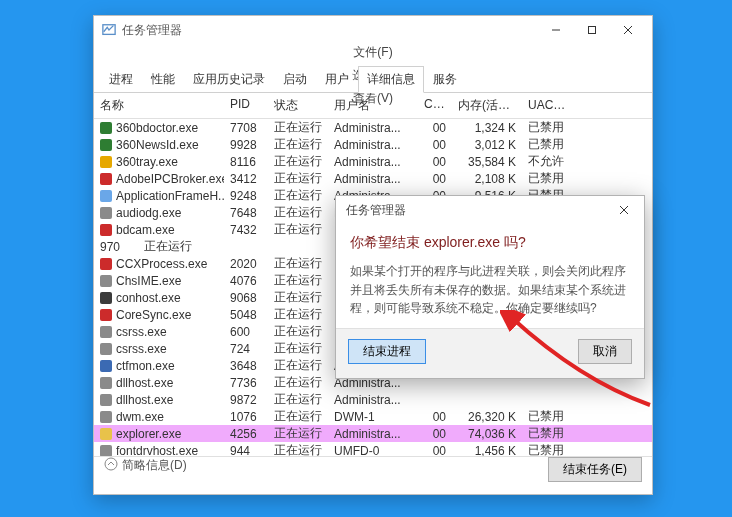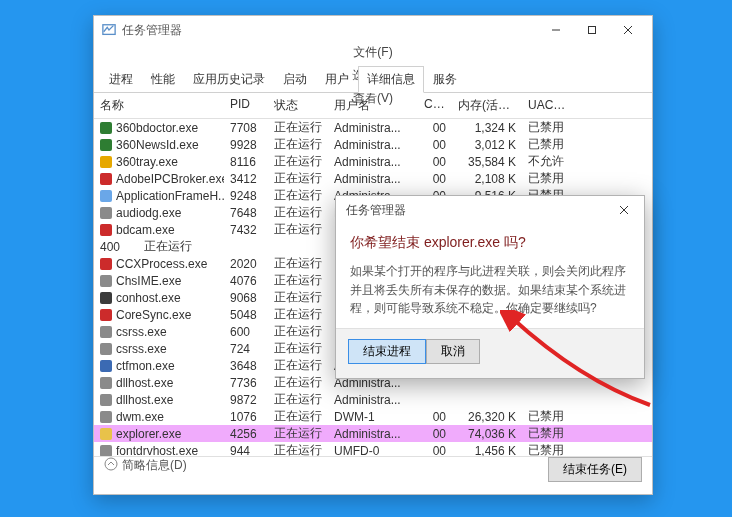--- a/index.html
+++ b/index.html
@@ -130,21 +130,22 @@
     align-items:center;
     padding: 0 6px 0 10px;
     color:#444;
   }
   .dialog .dlg-title .t { flex:1; }
   .dialog .dlg-body { padding: 6px 14px 10px 14px; }
   .dlg-heading { color:#7f1d1d; font-size:14px; margin: 4px 0 10px 0; }
   .dlg-text { color:#555; line-height:1.55; }
   .dlg-buttons {
     display:flex;
-    justify-content:flex-start;
+    justify-content:space-between;
+    gap:10px;
     padding: 10px 12px 14px 12px;
     background:#f2f2f2;
     border-top:1px solid #e0e0e0;
   }
   
   .arrow {
     position:absolute;
     pointer-events:none;
   }
   .chev { display:inline-block; }
@@ -284,21 +285,21 @@
           <span>bdcam.exe</span>
         </div>
         <div class="c-pid">7432</div>
         <div class="c-status">正在运行</div>
         <div class="c-user"></div>
         <div class="c-cpu"></div>
         <div class="c-mem"></div>
         <div class="c-uac"></div>
       </div>
       <div class="row">
-        <div class="c-pid">400</div>
+        <div class="c-pid">970</div>
         <div class="c-status">正在运行</div>
         <div class="c-user"></div>
         <div class="c-cpu"></div>
         <div class="c-mem"></div>
         <div class="c-uac"></div>
       </div>
       <div class="row">
         <div class="c-name">
           <span class="ficon" style="background:#cc2b2b"></span>
           <span>CCXProcess.exe</span>

